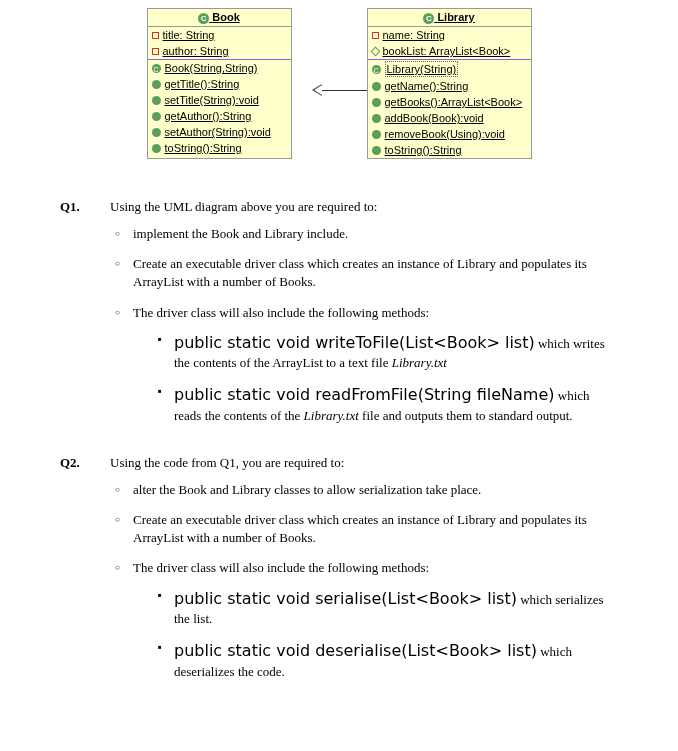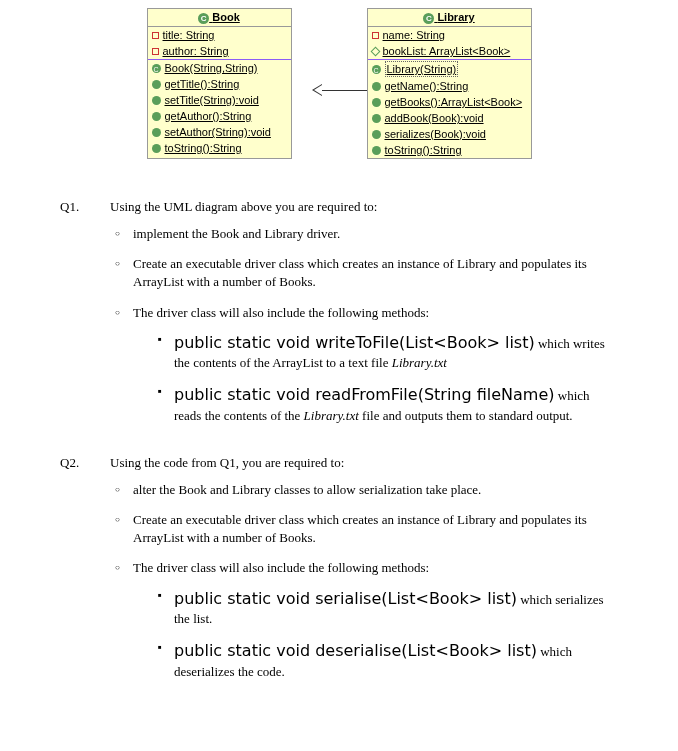--- a/index.html
+++ b/index.html
@@ -126,21 +126,21 @@
       padding: 20px 60px 20px 60px;
     }
     .question {
       margin-bottom: 30px;
     }
     .q-row {
       display: flex;
       gap: 20px;
       margin-bottom: 10px;
     }
-    .q-label { width: 30px; flex-shrink: 0; }
+    .q-label { width: 30px; flex-shrink: 0; font-weight: bold; }
     ul.outer {
       list-style: none;
       padding-left: 55px;
       margin: 10px 0;
     }
     ul.outer > li {
       position: relative;
       margin-bottom: 12px;
       padding-left: 18px;
       line-height: 1.4;
@@ -250,39 +250,39 @@
         <div class="uml-row">
           <span class="icon-method"></span>
           <span class="text">getBooks():ArrayList&lt;Book&gt;</span>
         </div>
         <div class="uml-row">
           <span class="icon-method"></span>
           <span class="text">addBook(Book):void</span>
         </div>
         <div class="uml-row">
           <span class="icon-method"></span>
-          <span class="text">serializes(Book):void</span>
+          <span class="text">removeBook(Using):void</span>
         </div>
         <div class="uml-row">
           <span class="icon-method"></span>
           <span class="text">toString():String</span>
         </div>
       </div>
   </div>
 </div>
 
 <div class="content">
 
   <div class="question">
     <div class="q-row">
       <div class="q-label">Q1.</div>
       <div>Using the UML diagram above you are required to:</div>
     </div>
     <ul class="outer">
-      <li>implement the Book and Library driver.</li>
+      <li>implement the Book and Library include.</li>
       <li>Create an executable driver class which creates an instance of Library and populates its ArrayList with a number of Books.</li>
       <li>
         <span>The driver class will also include the following methods:</span>
         <ul class="inner">
           <li>
             <span class="mono">public static void writeToFile(List&lt;Book&gt; list)</span><span> which writes the contents of the ArrayList to a text file </span><span class="ital">Library.txt</span>
           </li>
           <li>
             <span class="mono">public static void readFromFile(String fileName)</span><span> which reads the contents of the </span><span class="ital">Library.txt</span><span> file and outputs them to standard output.</span>
           </li>

